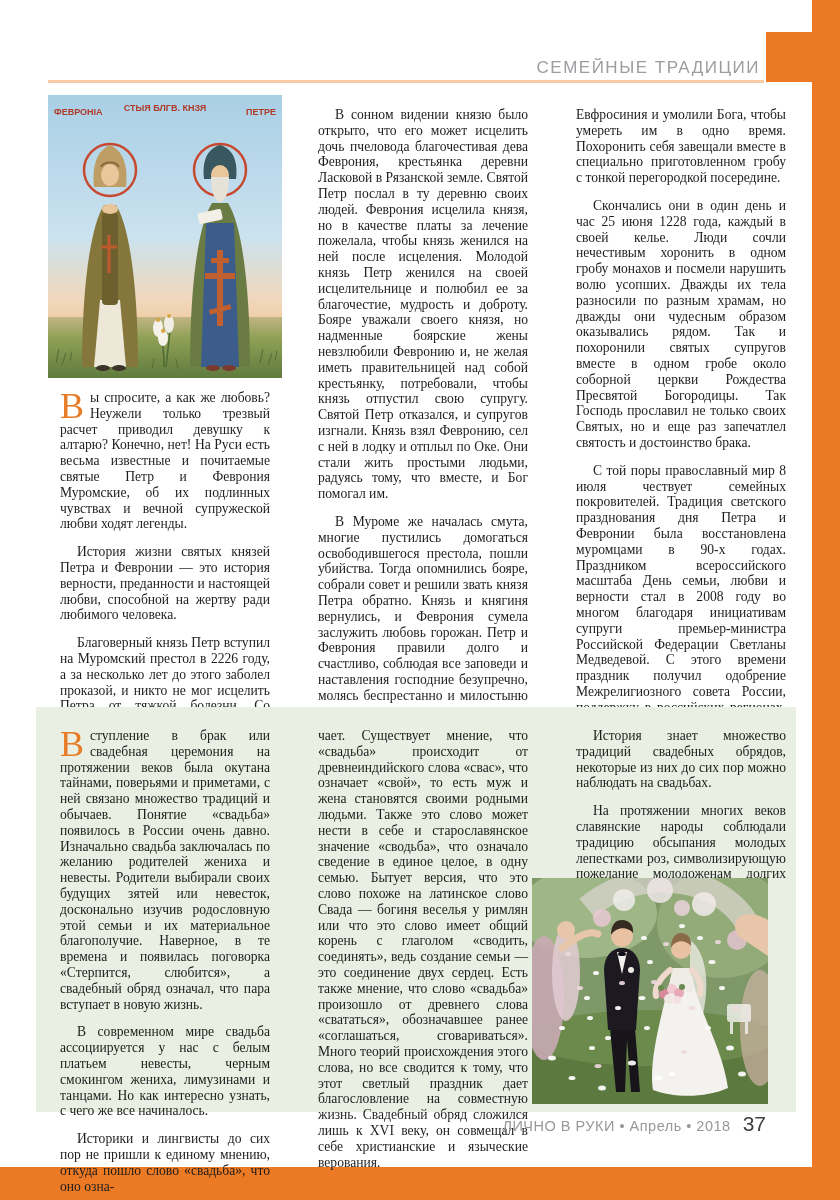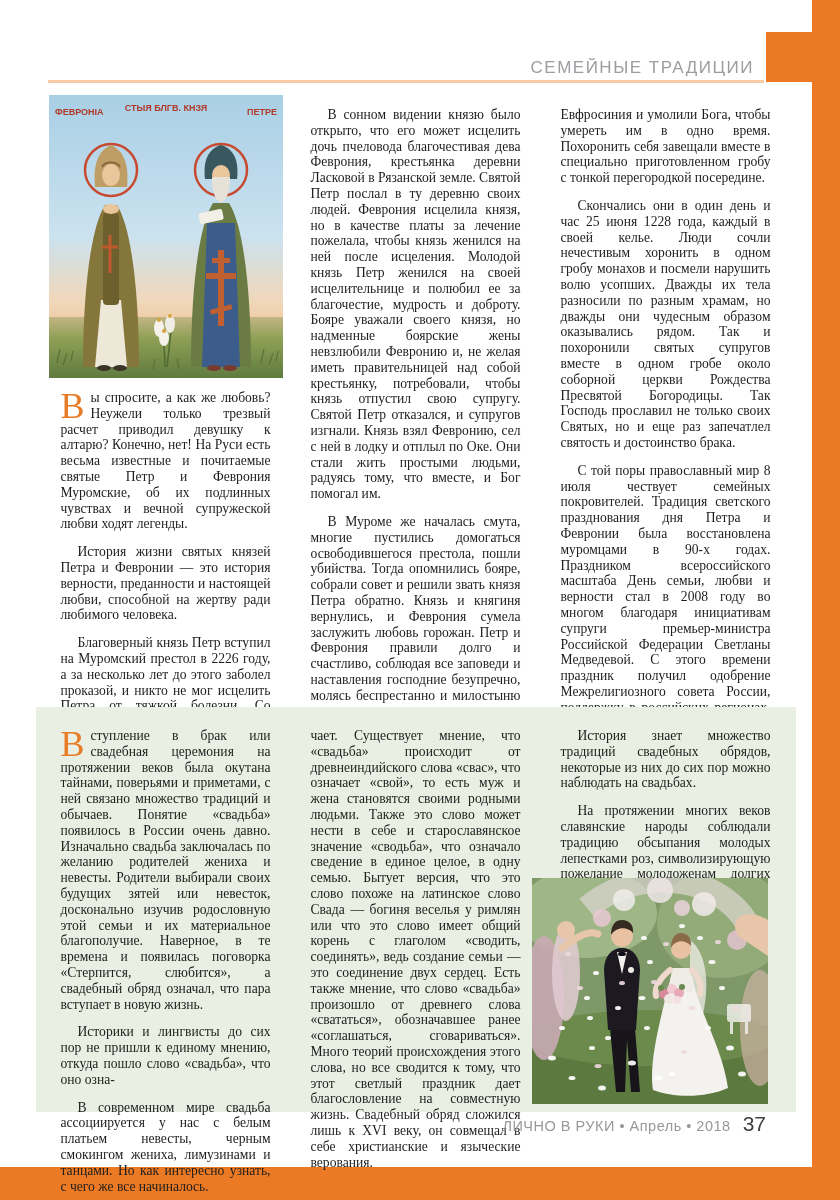--- a/index.html
+++ b/index.html
@@ -6,28 +6,28 @@
   .page {
     position:relative; width:840px; height:1200px; margin:0 auto;
     background:#ffffff; overflow:hidden;
     font-family:"Liberation Serif", serif; color:#1d1d1d;
   }
   
   .right-strip { position:absolute; top:0; right:0; width:28px; height:1200px; background:#EC7A24; }
   .bottom-bar  { position:absolute; left:0; bottom:0; width:840px; height:33px; background:#EC7A24; }
   .section-tab { position:absolute; top:32px; right:28px; width:46px; height:50px; background:#EC7A24; }
   .section-title {
-    position:absolute; top:58px; right:86px;
+    position:absolute; top:58px; right:80px;
     font-family:"Liberation Sans", sans-serif; font-size:17px; letter-spacing:1.5px;
     color:#9B9DA0; white-space:nowrap;
   }
   .header-rule { position:absolute; left:48px; top:80px; width:716px; height:3px; background:#F5CBA3; }
 
   
-  .article { position:absolute; left:48px; width:735px; display:flex; gap:16px;justify-content:center; }
+  .article { position:absolute; left:48px; width:735px; display:flex; gap:24px; }
   .article-1 { top:95px; }
   .article-2 { top:716px; }
   .col { width:234px; flex:0 0 234px; font-size:13.6px; line-height:15.8px; text-align:justify; }
   .col p { margin:12px; }
   .col p.indent { text-indent:17px; }
   .dropcap {
     float:left; color:#E87B25; font-size:36px; line-height:29px;
     padding:2px 6px 0 0; font-family:"Liberation Serif", serif;
   }
 
@@ -145,22 +145,22 @@
       <p class="indent">С той поры православный мир 8 июля чествует семейных покровителей. Традиция светского празднования дня Петра и Февронии была восстановлена муромцами в 90-х годах.  Праздником всероссийского масштаба День семьи, любви и верности стал в 2008 году во многом благодаря инициативам супруги премьер-министра Российской Федерации Светланы Медведевой. С этого времени праздник получил одобрение Межрелигиозного совета России, поддержку в российских регионах, обрел свой символ — ромашку — и награду — Медаль за любовь и верность.</p>
       <p class="indent">Святые Петр и Феврония являются образцом христианского супружества. Своими молитвами они низводят Небесное благословение на вступающих в брак.</p>
     </div>
   </div>
 
   <div class="green-panel"></div>
 
   <div class="article article-2">
     <div class="col">
       <p><span class="dropcap">В</span><span>ступление в брак или свадебная церемония на протяжении веков была окутана тайнами, поверьями и приметами, с ней связано множество традиций и обычаев. Понятие «свадьба» появилось в России очень давно. Изначально свадьба заключалась по желанию родителей жениха и невесты. Родители выбирали своих будущих зятей или невесток, досконально изучив родословную этой семьи и их материальное благополучие. Наверное, в те времена и появилась поговорка  «Стерпится, слюбится», а свадебный обряд означал, что пара вступает в новую жизнь.</span></p>
+      <p class="indent">В современном мире свадьба ассоциируется у нас с белым платьем невесты, черным смокингом жениха, лимузинами и танцами. Но как интересно узнать, с чего же все начиналось.</p>
       <p class="indent">Историки и лингвисты до сих пор не пришли к единому мнению, откуда пошло слово «свадьба», что оно озна-</p>
-      <p class="indent">В современном мире свадьба ассоциируется у нас с белым платьем невесты, черным смокингом жениха, лимузинами и танцами. Но как интересно узнать, с чего же все начиналось.</p>
     </div>
     <div class="col">
       <p>чает. Существует мнение, что «свадьба» происходит от древнеиндийского слова «свас», что означает «свой», то есть муж и жена становятся своими родными людьми. Также это слово может нести в себе и старославянское значение  «сводьба», что означало сведение в единое целое, в одну семью. Бытует версия, что это слово похоже на латинское слово Свада — богиня веселья у римлян или что это слово имеет общий корень с глаголом «сводить, соединять», ведь создание семьи — это соединение двух сердец. Есть также мнение, что слово «свадьба» произошло от древнего слова «свататься», обозначавшее ранее «соглашаться, сговариваться». Много теорий происхождения этого слова, но все сводится к тому, что этот светлый праздник дает благословление на совместную жизнь. Свадебный обряд сложился лишь к XVI веку, он совмещал в себе христианские и языческие верования.</p>
     </div>
     <div class="col">
       <p class="indent">История знает множество традиций свадебных обрядов, некоторые из них до сих пор можно наблюдать на свадьбах.</p>
       <p class="indent">На протяжении многих веков славянские народы соблюдали традицию обсыпания молодых лепестками роз, символизирующую пожелание молодоженам долгих лет жизни в счастливом браке.</p>
     </div>
   </div>
 

